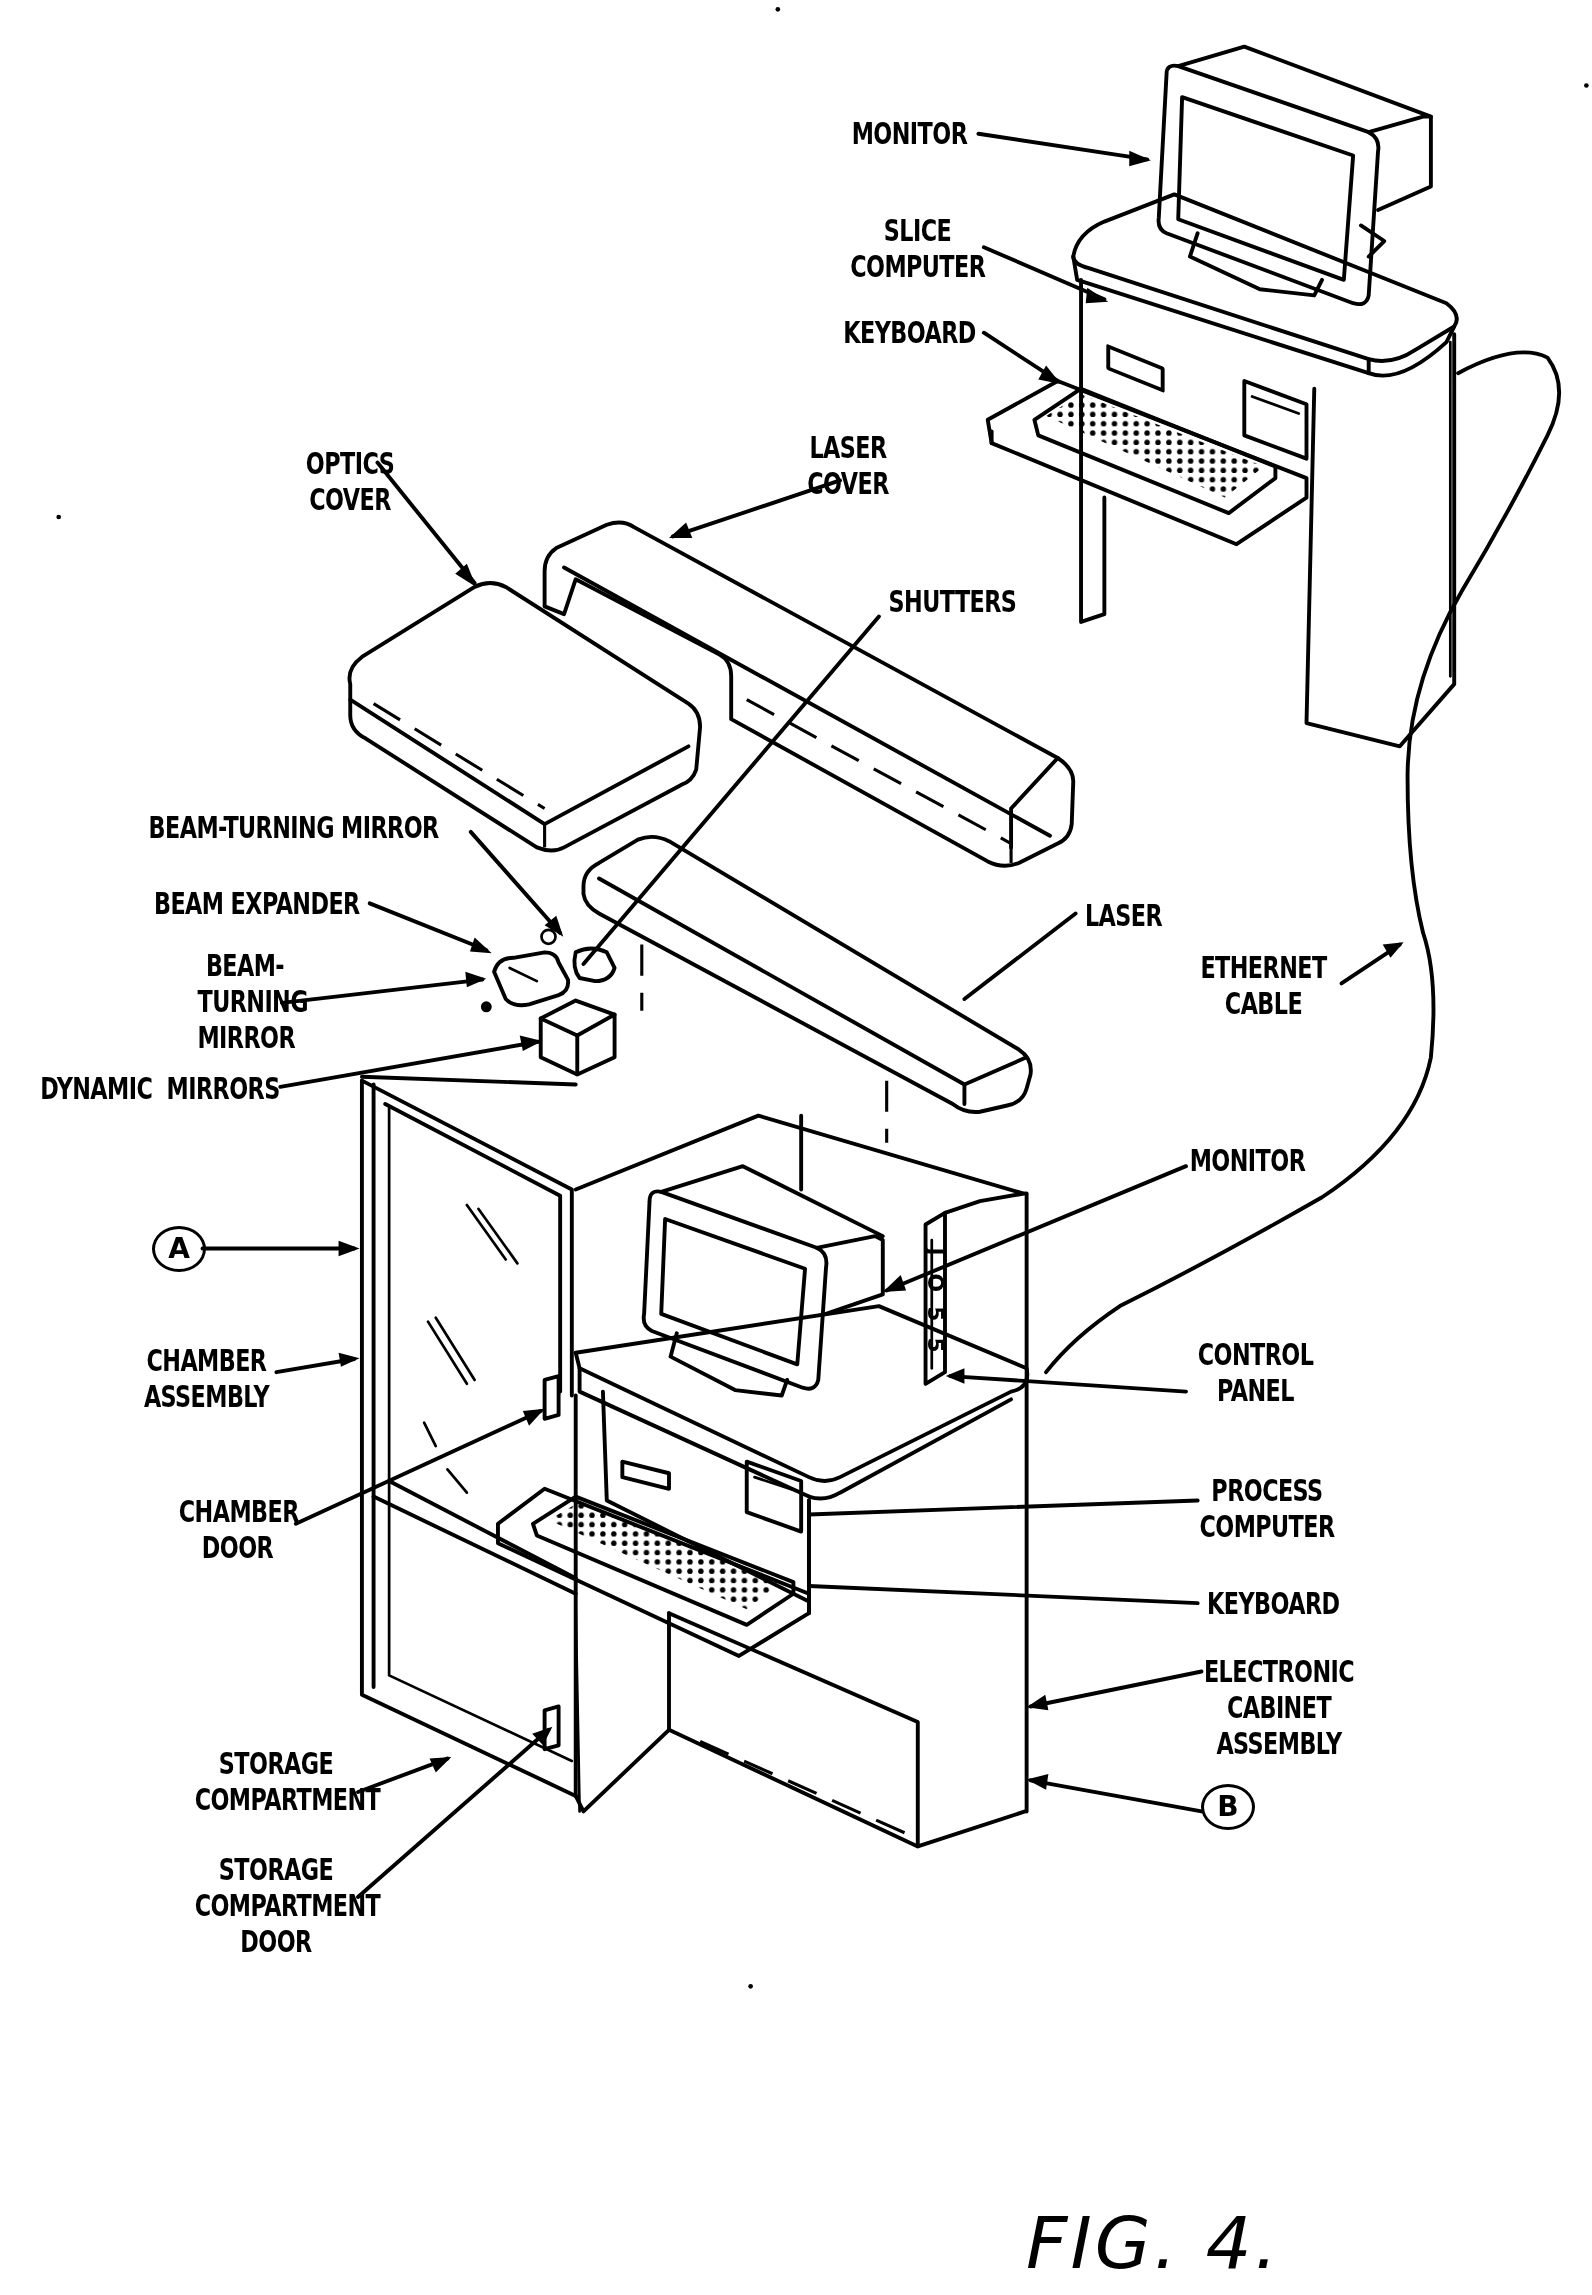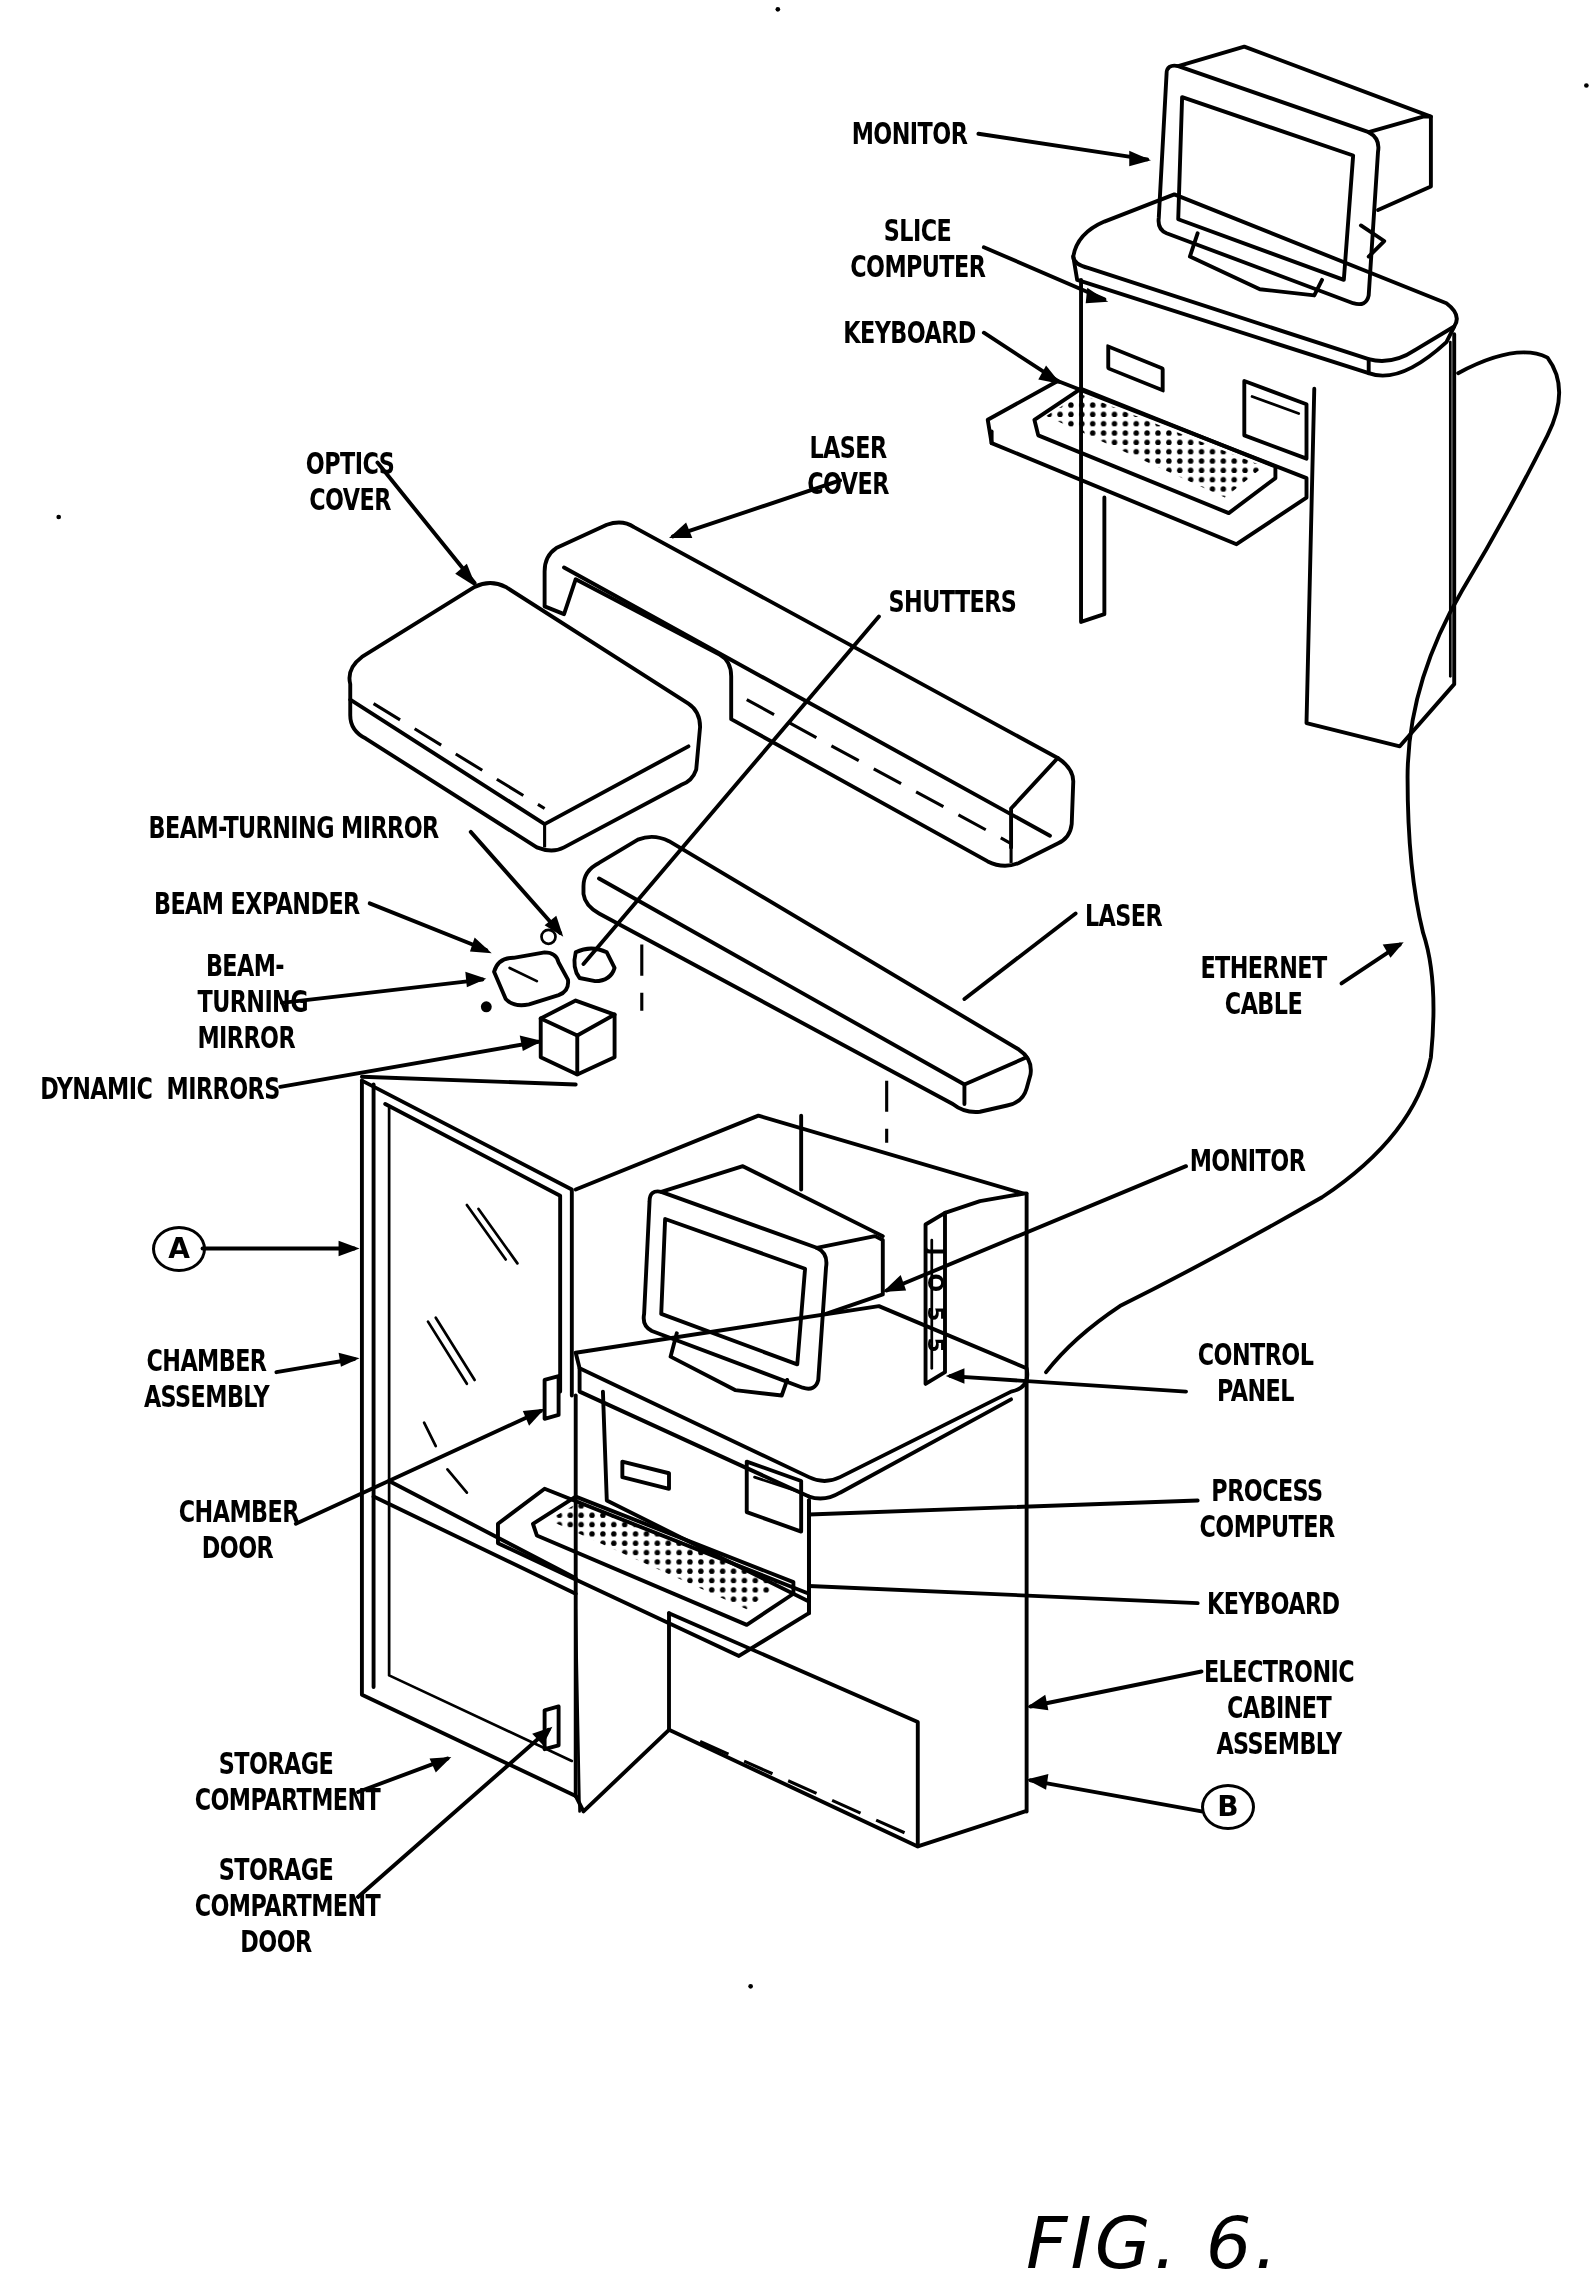--- a/index.html
+++ b/index.html
@@ -297,14 +297,14 @@
 </div>
 <div class="lbl" style="left:163px; top:1851px; width:226px;">
   <span>STORAGE</span>
   <span>COMPARTMENT</span>
   <span>DOOR</span>
 </div>
 
 <div class="circ" style="left:152px; top:1226px;">A</div>
 <div class="circ" style="left:1201px; top:1784px;">B</div>
 
-<div class="caption" style="left:1026px; top:2201px;">FIG. 6.</div>
+<div class="caption" style="left:1026px; top:2201px;">FIG. 4.</div>
 
 
 </body></html>

